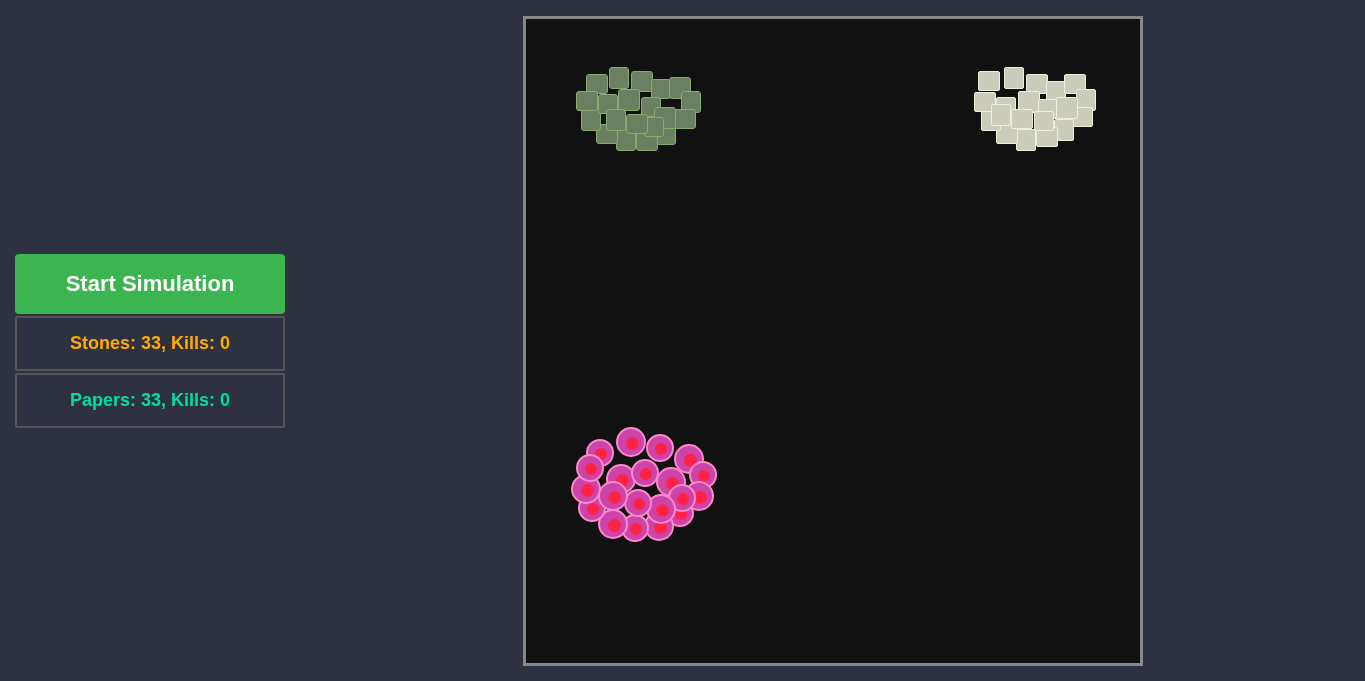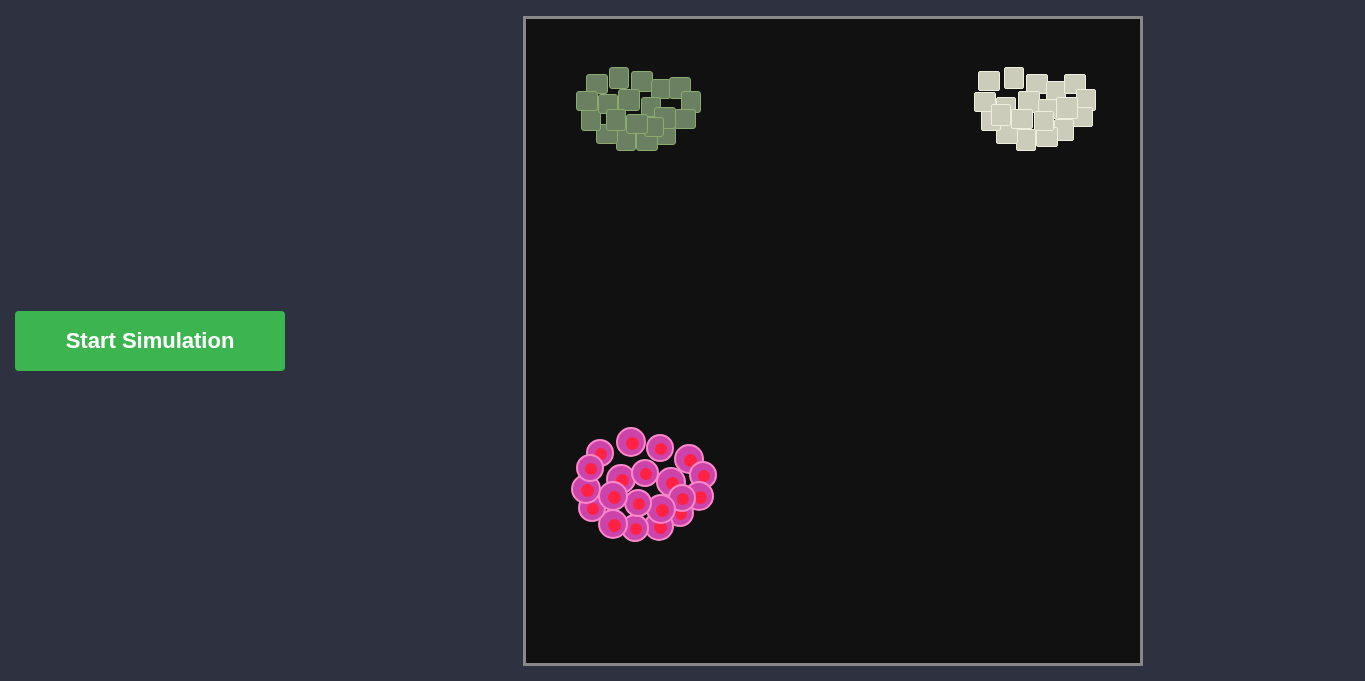--- a/index.html
+++ b/index.html
@@ -116,21 +116,27 @@
       background-color: #ff2244;
       border-radius: 50%;
     }
   </style>
 </head>
 <body>
 
 <div id="left-panel">
   <button id="start-button">Start Simulation</button>
 
-
+  <div class="stat-box stones">
+    <span>Stones: 33, Kills: 0</span>
+  </div>
+
+  <div class="stat-box papers">
+    <span>Papers: 33, Kills: 0</span>
+  </div>
 
 </div>
 
 <div id="simulation-area">
   <div id="canvas-container">
 
   <div class="particle stone-particle" style="left: 60px; top: 55px; width: 22px; height: 20px;"></div>
       <div class="particle stone-particle" style="left: 83px; top: 48px; width: 20px; height: 22px;"></div>
       <div class="particle stone-particle" style="left: 105px; top: 52px; width: 22px; height: 21px;"></div>
       <div class="particle stone-particle" style="left: 125px; top: 60px; width: 20px; height: 20px;"></div>

